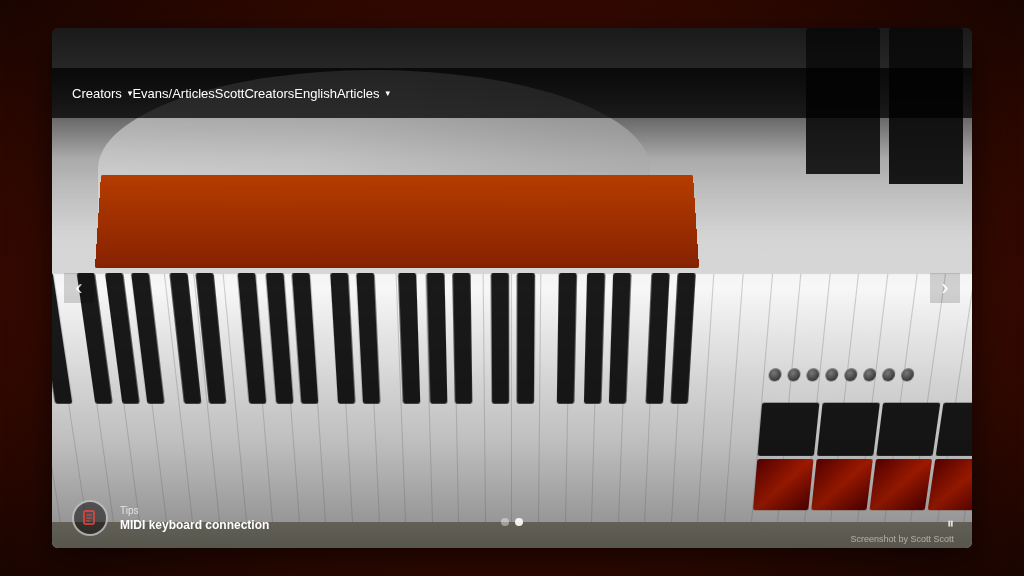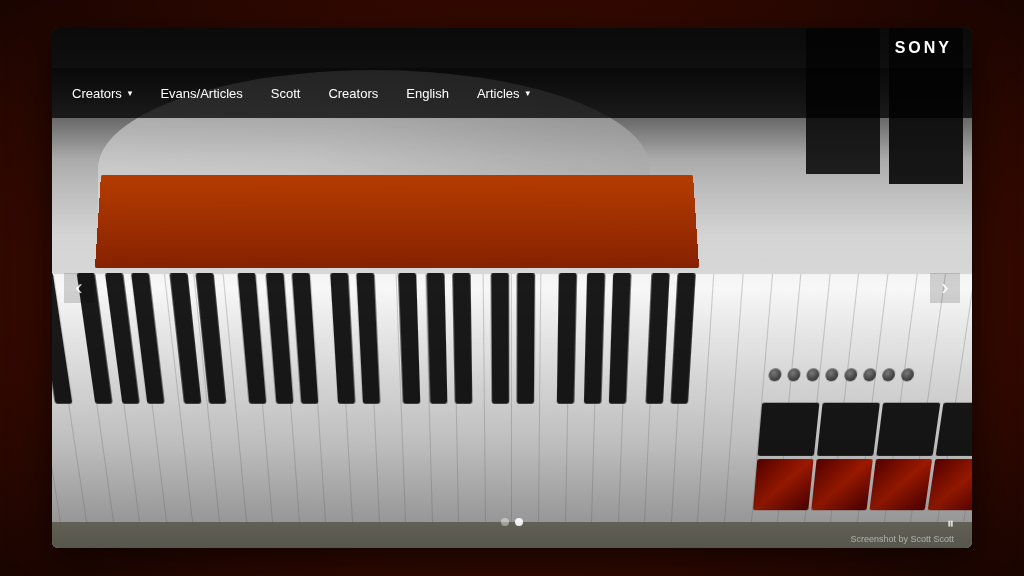--- a/index.html
+++ b/index.html
@@ -182,21 +182,20 @@
     }
 
     .logo-machines {
       font-size: 12px;
       letter-spacing: 5px;
     }
 
     .nav-items {
       display: flex;
       align-items: center;
-      gap: 28px;
       list-style: none;
     }
 
     .nav-item {
       color: #ffffff;
       font-size: 13px;
       cursor: pointer;
       display: flex;
       align-items: center;
       gap: 4px;
@@ -473,23 +472,20 @@
           <div style="width:12px;height:12px;border-radius:50%;background:radial-gradient(circle at 40% 35%,#888,#222);"></div>
           <div style="width:12px;height:12px;border-radius:50%;background:radial-gradient(circle at 40% 35%,#888,#222);"></div>
           <div style="width:12px;height:12px;border-radius:50%;background:radial-gradient(circle at 40% 35%,#888,#222);"></div>
         </div>
       </div>
 
       <div class="dark-overlay"></div>
     </div>
   </div>
 
-  <div class="top-bar">
-    <span class="sony-logo">SONY</span>
-  </div>
 
   <nav class="nav-bar">
     <ul class="nav-items">
       <li class="nav-item">
         <span>Creators</span>
         <span class="nav-chevron">▾</span>
       </li>
       <li class="nav-item">
         <span>Evans/Articles</span>
       </li>
@@ -510,20 +506,36 @@
   </nav>
 
   <div class="arrow-left">
     <span>‹</span>
   </div>
 
   <div class="arrow-right">
     <span>›</span>
   </div>
 
+  <div class="bottom-bar">
+    <div class="tip-card">
+      <div class="tip-icon">
+        <svg width="16" height="16" viewBox="0 0 16 16">
+          <rect x="2" y="1" width="10" height="13" rx="1" fill="none" stroke="#e44" stroke-width="1.5"></rect>
+          <line x1="4" y1="5" x2="10" y2="5" stroke="#e44" stroke-width="1"></line>
+          <line x1="4" y1="8" x2="10" y2="8" stroke="#e44" stroke-width="1"></line>
+          <line x1="4" y1="11" x2="8" y2="11" stroke="#e44" stroke-width="1"></line>
+        </svg>
+      </div>
+      <div class="tip-text">
+        <div class="tip-label">Tips</div>
+        <div class="tip-title">MIDI keyboard connection</div>
+      </div>
+    </div>
+  </div>
 
   <div class="dots-area">
     <div class="dot"></div>
     <div class="dot active"></div>
   </div>
 
   <div class="pause-btn">
     <span>⏸</span>
   </div>
 

